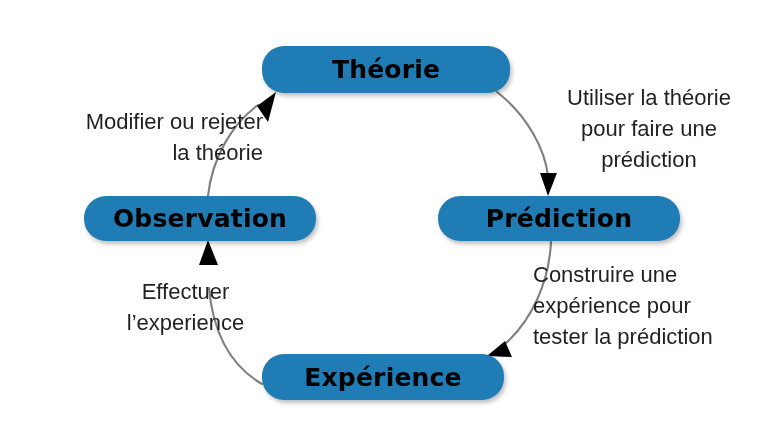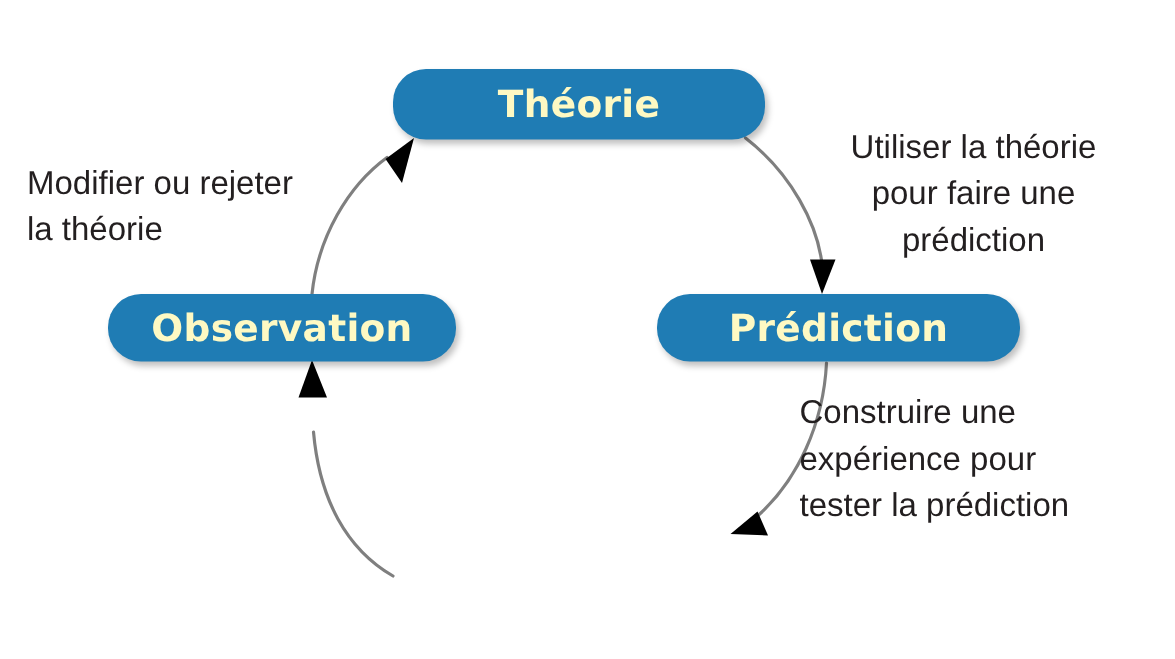--- a/index.html
+++ b/index.html
@@ -26,52 +26,52 @@
     position: absolute;
     background: #1f7cb4;
     border-radius: 22px;
     box-shadow: 2px 3px 4px rgba(0,0,0,0.25);
     display: flex;
     align-items: center;
     justify-content: center;
     z-index: 3;
   }
   .node-label {
-    color: #fef9c3;
+    color: #000000;
     font-family: "DejaVu Sans", sans-serif;
     font-weight: bold;
     font-size: 25px;
     letter-spacing: 0.2px;
     white-space: nowrap;
   }
   #node-theorie  { left: 262px; top: 46px;  width: 248px; height: 47px; }
   #node-prediction { left: 438px; top: 196px; width: 242px; height: 45px; }
   #node-experience { left: 262px; top: 354px; width: 242px; height: 46px; }
-  #node-observation { left: 72px;  top: 196px; width: 232px; height: 45px; }
+  #node-observation { left: 84px;  top: 196px; width: 232px; height: 45px; }
 
   .edge-caption {
     position: absolute;
     color: #231f20;
     font-family: "Liberation Sans", sans-serif;
     font-size: 22px;
     line-height: 1.42;
     z-index: 2;
     white-space: pre-line;
   }
   #caption-theorie-prediction {
     left: 520px; top: 82px; width: 258px; text-align: center;
   }
   #caption-prediction-experience {
     left: 533px; top: 259px; width: 250px; 
   }
   #caption-experience-observation {
     left: 78px; top: 276px; width: 215px; text-align: center;
   }
   #caption-observation-theorie {
-    left: 18px; top: 106px; width: 245px; text-align: left;
+    left: 18px; top: 106px; width: 245px; text-align: right;
   }
 </style>
 </head>
 <body>
 
 <div id="canvas">
 
   <svg id="cycle-svg" viewBox="0 0 783 439" xmlns="http://www.w3.org/2000/svg">
 
     <g>
@@ -96,30 +96,35 @@
   </svg>
 
   <div class="node-box" id="node-theorie">
     <span class="node-label">Théorie</span>
   </div>
 
   <div class="node-box" id="node-prediction">
     <span class="node-label">Prédiction</span>
   </div>
 
+  <div class="node-box" id="node-experience">
+    <span class="node-label">Expérience</span>
+  </div>
 
   <div class="node-box" id="node-observation">
     <span class="node-label">Observation</span>
   </div>
 
   <div class="edge-caption" id="caption-theorie-prediction">Utiliser la théorie
 pour faire une
 prédiction</div>
 
   <div class="edge-caption" id="caption-prediction-experience">Construire une
 expérience pour
 tester la prédiction</div>
 
+  <div class="edge-caption" id="caption-experience-observation">Effectuer
+l’experience</div>
 
   <div class="edge-caption" id="caption-observation-theorie">Modifier ou rejeter
 la théorie</div>
 
 </div>
 
 </body></html>

